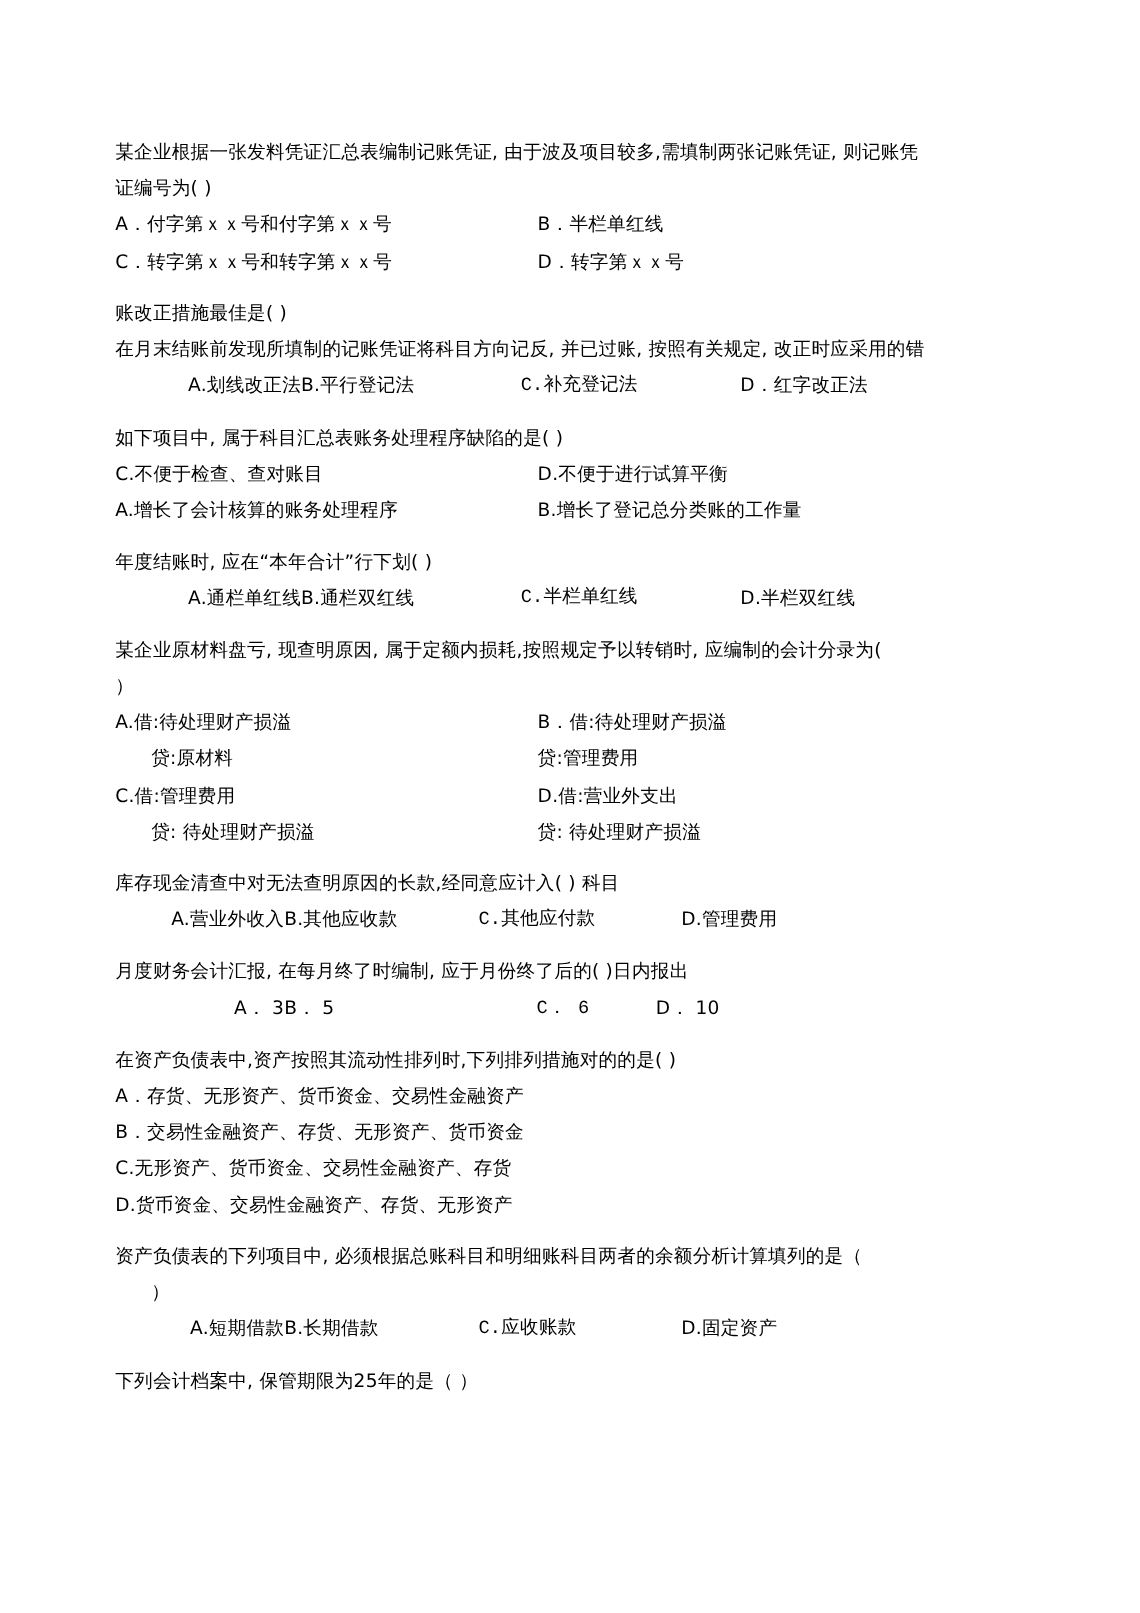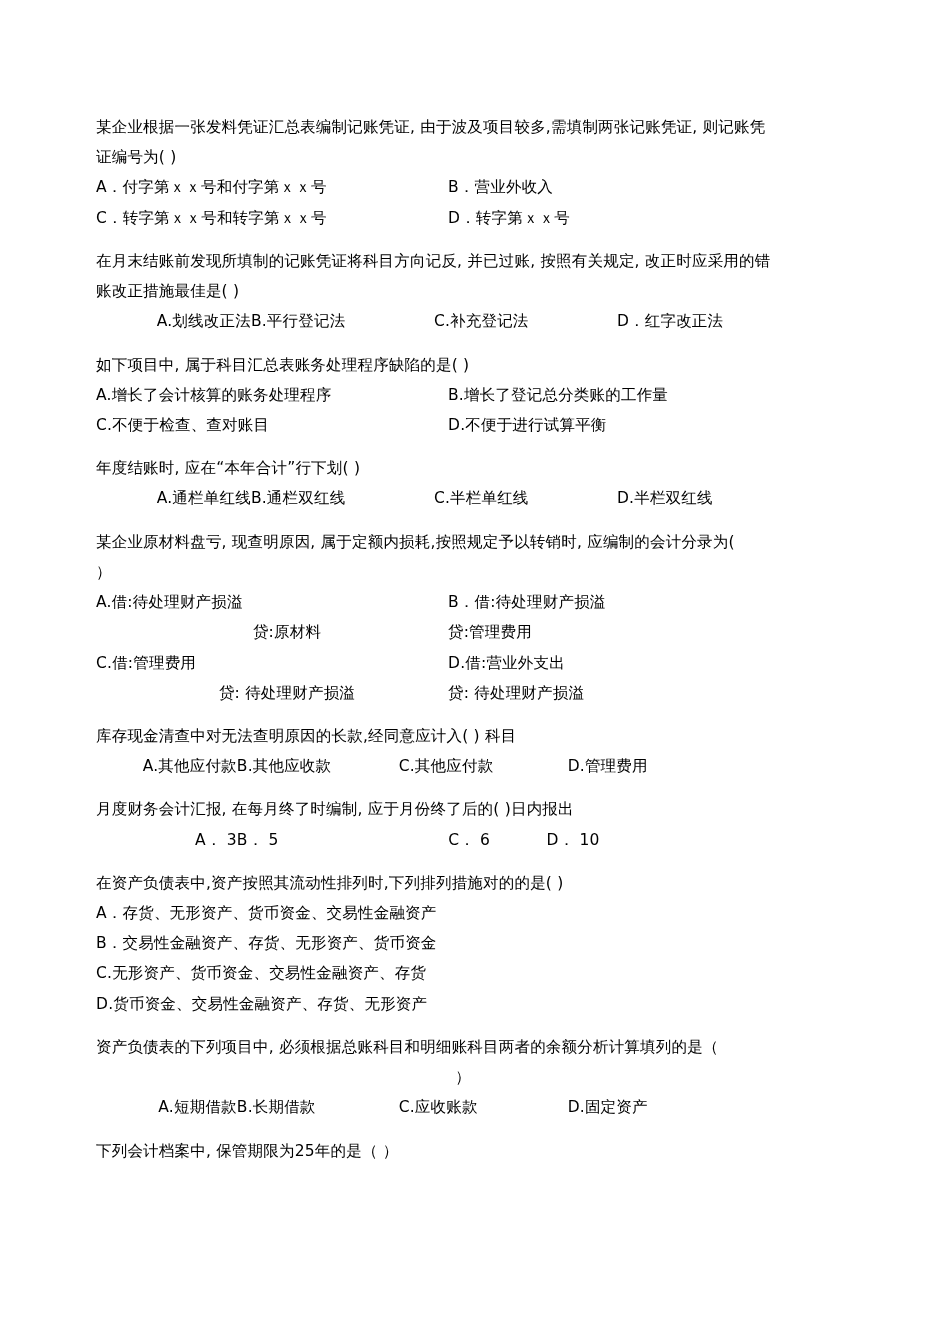--- a/index.html
+++ b/index.html
@@ -46,91 +46,90 @@
   .optrow.half > .opt {
     width: 50%;
     box-sizing: border-box;
   }
   
   .optrow.quarter > .opt {
     box-sizing: border-box;
   }
   .optrow.quarter > .opt:nth-child(1) { width: 22%; text-align: right; }
   .optrow.quarter > .opt:nth-child(2) { width: 26%; }
-  .optrow.quarter > .opt:nth-child(3) { width: 26%; }
+  .optrow.quarter > .opt:nth-child(3) { width: 26%; font-family: Liberation Mono, monospace; }
   .optrow.quarter > .opt:nth-child(4) { width: 26%; }
 
   .optrow.quarter.tight > .opt:nth-child(1) { width: 20%; }
   .optrow.quarter.tight > .opt:nth-child(2) { width: 23%; }
   .optrow.quarter.tight > .opt:nth-child(3) { width: 24%; }
   .optrow.quarter.tight > .opt:nth-child(4) { width: 33%; }
 
   .optrow.quarter.num > .opt:nth-child(1) { width: 20%; }
   .optrow.quarter.num > .opt:nth-child(2) { width: 22%; }
   .optrow.quarter.num > .opt:nth-child(3) { width: 22%; text-align: center; }
   .optrow.quarter.num > .opt:nth-child(4) { width: 36%; }
 
   .optlist .opt {
     display: block;
   }
   .sub {
     padding-left: 30px;
     display: block;
-    text-align: center;
   }
 </style>
 </head>
 <body>
 
 <div class="page">
 
   <div class="q">
     <div class="stem">
       <span class="cont">某企业根据一张发料凭证汇总表编制记账凭证, 由于波及项目较多,需填制两张记账凭证, 则记账凭</span>
       <span class="cont">证编号为(            )</span>
     </div>
     <div class="opts">
       <div class="optrow half">
         <span class="opt">A．付字第ｘｘ号和付字第ｘｘ号</span>
-        <span class="opt">B．营业外收入</span>
+        <span class="opt">B．半栏单红线</span>
       </div>
       <div class="optrow half">
         <span class="opt">C．转字第ｘｘ号和转字第ｘｘ号</span>
         <span class="opt">D．转字第ｘｘ号</span>
       </div>
     </div>
   </div>
 
   <div class="q">
     <div class="stem">
+      <span class="cont">账改正措施最佳是(            )</span>
       <span class="cont">在月末结账前发现所填制的记账凭证将科目方向记反, 并已过账, 按照有关规定, 改正时应采用的错</span>
-      <span class="cont">账改正措施最佳是(            )</span>
     </div>
     <div class="opts">
       <div class="optrow quarter">
         <span class="opt">A.划线改正法</span>
         <span class="opt">B.平行登记法</span>
         <span class="opt">C.补充登记法</span>
         <span class="opt">D．红字改正法</span>
       </div>
     </div>
   </div>
 
   <div class="q">
     <div class="stem">
       <span class="cont">如下项目中, 属于科目汇总表账务处理程序缺陷的是(            )</span>
     </div>
     <div class="opts">
       <div class="optrow half">
+        <span class="opt">C.不便于检查、查对账目</span>
+        <span class="opt">D.不便于进行试算平衡</span>
+      </div>
+      <div class="optrow half">
         <span class="opt">A.增长了会计核算的账务处理程序</span>
         <span class="opt">B.增长了登记总分类账的工作量</span>
-      </div>
-      <div class="optrow half">
-        <span class="opt">C.不便于检查、查对账目</span>
-        <span class="opt">D.不便于进行试算平衡</span>
       </div>
     </div>
   </div>
 
   <div class="q">
     <div class="stem">
       <span class="cont">年度结账时, 应在“本年合计”行下划(            )</span>
     </div>
     <div class="opts">
       <div class="optrow quarter">
@@ -166,21 +165,21 @@
       </div>
     </div>
   </div>
 
   <div class="q">
     <div class="stem">
       <span class="cont">库存现金清查中对无法查明原因的长款,经同意应计入(           ) 科目</span>
     </div>
     <div class="opts">
       <div class="optrow quarter tight">
-        <span class="opt">A.其他应付款</span>
+        <span class="opt">A.营业外收入</span>
         <span class="opt">B.其他应收款</span>
         <span class="opt">C.其他应付款</span>
         <span class="opt">D.管理费用</span>
       </div>
     </div>
   </div>
 
   <div class="q">
     <div class="stem">
       <span class="cont">月度财务会计汇报, 在每月终了时编制, 应于月份终了后的(            )日内报出</span>

